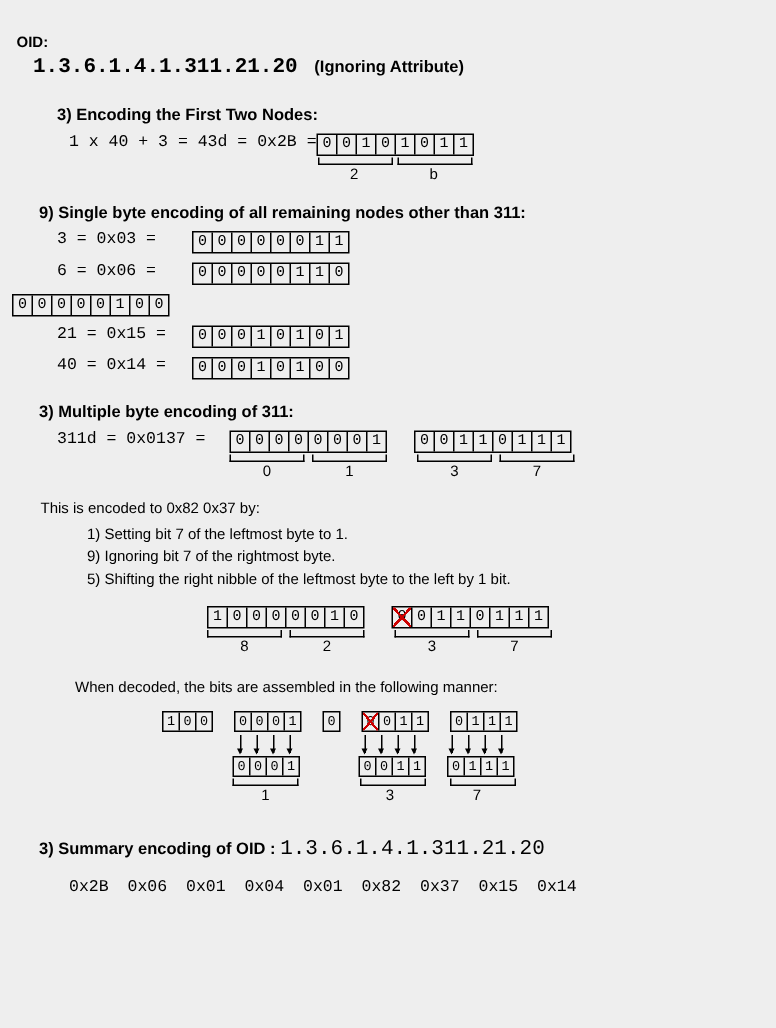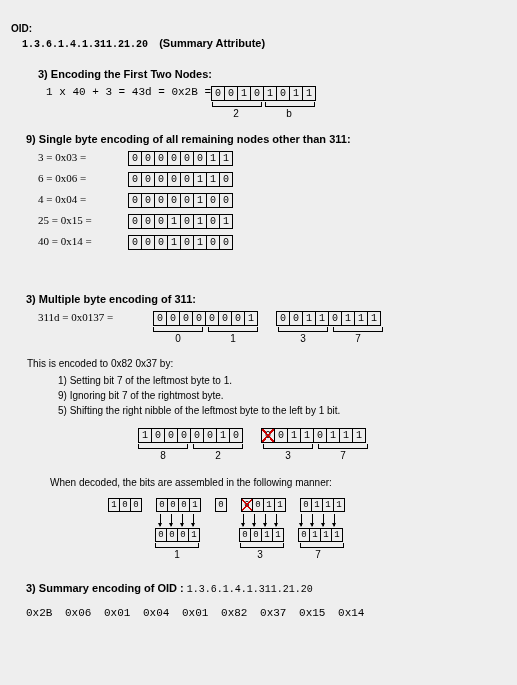--- a/index.html
+++ b/index.html
@@ -1,54 +1,54 @@
 <!DOCTYPE html>
 <html><head>
 <meta charset="utf-8">
 <style>
   body{background:#eee;font-family:Verdana,Arial,sans-serif;font-size:10px;color:#000;margin:0;padding:0;width:517px}
   .page{padding:15px 8px 20px 8px}
   .b{font-weight:bold}
-  .mono{font-family:'Courier New',monospace;font-size:10px}
+  .mono{font-family:'Courier New',monospace;font-size:14px}
   .hdr{margin:8px 0 3px 0}
   .oid{margin:2px 0 18px 14px}
   .sect{margin:8px 0 6px 30px;font-weight:bold;font-size:11px}
   .sect2{margin:14px 0 6px 18px;font-weight:bold;font-size:11px}
   .sect3{margin:22px 0 12px 18px;font-weight:bold;font-size:11px}
   .row{display:flex;align-items:flex-start;margin:6px 0}
   .rlabel{font-family:'Courier New',monospace;font-size:11px;min-width:155px;padding-left:38px}
-  .rlabel2{font-family:Liberation Serif, serif;font-size:11px;min-width:90px;padding-left:30px}
+  .rlabel2{font-family:Liberation Mono, monospace;font-size:11px;min-width:90px;padding-left:30px}
   .bits{display:inline-flex;border:1px solid #000}
   .bit{width:12px;height:13px;border-right:1px solid #000;text-align:center;font-family:'Courier New',monospace;font-size:10px;line-height:13px}
   .bit:last-child{border-right:none}
   .sbit{width:10px;height:12px;border-right:1px solid #000;text-align:center;font-family:'Courier New',monospace;font-size:9px;line-height:12px}
   .sbit:last-child{border-right:none}
   .crossed{position:relative}
   .crossed::before,.crossed::after{content:"";position:absolute;top:0;left:0;width:100%;height:100%}
   .crossed::before{background:linear-gradient(to top right,transparent 45%,#c00 45%,#c00 55%,transparent 55%)}
   .crossed::after{background:linear-gradient(to top left,transparent 45%,#c00 45%,#c00 55%,transparent 55%)}
   .brackrow{display:flex;margin-top:1px}
   .brackcell{border-left:1px solid #000;border-bottom:1px solid #000;border-right:1px solid #000;height:4px}
   .explain{margin:14px 0 4px 19px;font-size:10px}
   .steps{margin:1px 0 10px 50px;font-size:10px;line-height:1.5}
   .decode{margin:16px 0 10px 42px;font-size:10px}
-  .summary{margin-left:18px;font-family:'Courier New',monospace;font-size:11px;word-spacing:6px}
+  .summary{margin-left:38px;font-family:'Courier New',monospace;font-size:11px;word-spacing:6px}
   .gap{width:18px}
   .arrow{width:1px;height:12px;background:#000;position:relative}
   .arrow::after{content:"";position:absolute;bottom:-1px;left:-2px;border-left:2.5px solid transparent;border-right:2.5px solid transparent;border-top:4px solid #000}
 </style>
 </head>
 <body>
 <div class="page">
 
 <div class="b hdr" style="margin-left:3px">OID:</div>
 <div class="oid">
   <span class="mono b">1.3.6.1.4.1.311.21.20</span>
   &nbsp;&nbsp;
-  <span class="b" style="font-size:11px">(Summary Attribute)</span>
+  <span class="b" style="font-size:11px">(Ignoring Attribute)</span>
 </div>
 
 <div class="sect">3) Encoding the First Two Nodes:</div>
 <div class="row" style="align-items:flex-start">
   <div class="rlabel">1 x 40 + 3 = 43d = 0x2B =</div>
   <div>
     <div class="bits" id="s1bits">
           <div class="bit">0</div>
           <div class="bit">0</div>
           <div class="bit">1</div>
@@ -93,34 +93,33 @@
           <div class="bit">0</div>
           <div class="bit">0</div>
           <div class="bit">0</div>
           <div class="bit">0</div>
           <div class="bit">1</div>
           <div class="bit">1</div>
           <div class="bit">0</div>
         </div>
       </div>
       <div class="row">
-        <div class="rlabel2">4  = 0x04 =</div>
-        <div class="bits">
-          <div class="bit">0</div>
-          <div class="bit">0</div>
-          <div class="bit">0</div>
-          <div class="bit">0</div>
-          <div class="bit">0</div>
-          <div class="bit">1</div>
-          <div class="bit">0</div>
-          <div class="bit">0</div>
-        </div>
-      </div>
-      <div class="row">
-        <div class="rlabel2">25 = 0x15 =</div>
+        <div class="bits">
+          <div class="bit">0</div>
+          <div class="bit">0</div>
+          <div class="bit">0</div>
+          <div class="bit">0</div>
+          <div class="bit">0</div>
+          <div class="bit">1</div>
+          <div class="bit">0</div>
+          <div class="bit">0</div>
+        </div>
+      </div>
+      <div class="row">
+        <div class="rlabel2">21 = 0x15 =</div>
         <div class="bits">
           <div class="bit">0</div>
           <div class="bit">0</div>
           <div class="bit">0</div>
           <div class="bit">1</div>
           <div class="bit">0</div>
           <div class="bit">1</div>
           <div class="bit">0</div>
           <div class="bit">1</div>
         </div>
@@ -133,21 +132,21 @@
           <div class="bit">0</div>
           <div class="bit">1</div>
           <div class="bit">0</div>
           <div class="bit">1</div>
           <div class="bit">0</div>
           <div class="bit">0</div>
         </div>
       </div>
     </div>
 
-<div class="sect2" style="margin-top:43px">3) Multiple byte encoding of 311:</div>
+<div class="sect2" style="margin-top:16px">3) Multiple byte encoding of 311:</div>
 <div class="row">
   <div class="rlabel2" style="min-width:115px">311d = 0x0137 =</div>
   <div>
     <div style="display:flex">
       <div class="bits" id="s3b1">
             <div class="bit">0</div>
             <div class="bit">0</div>
             <div class="bit">0</div>
             <div class="bit">0</div>
             <div class="bit">0</div>

